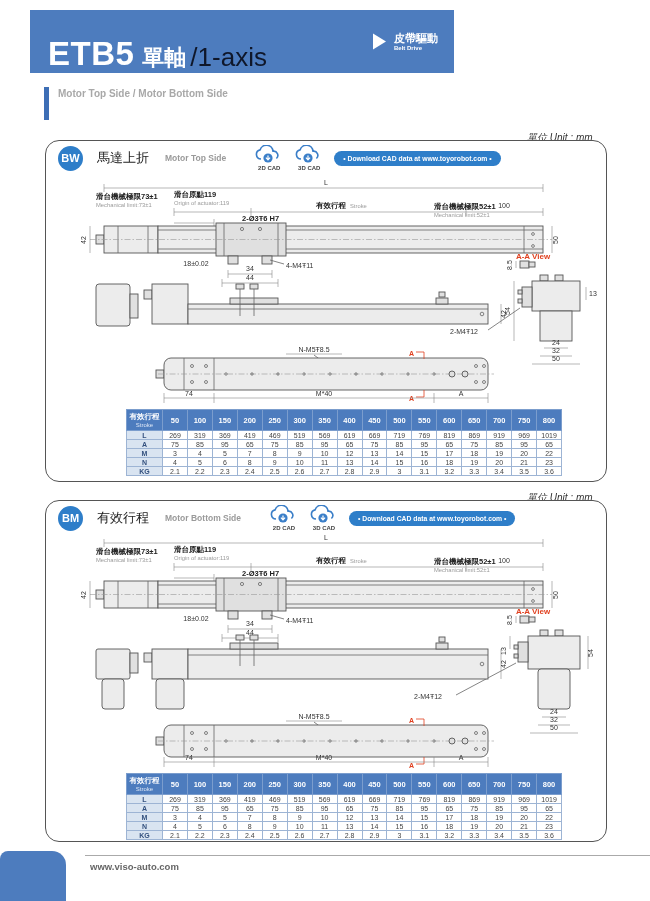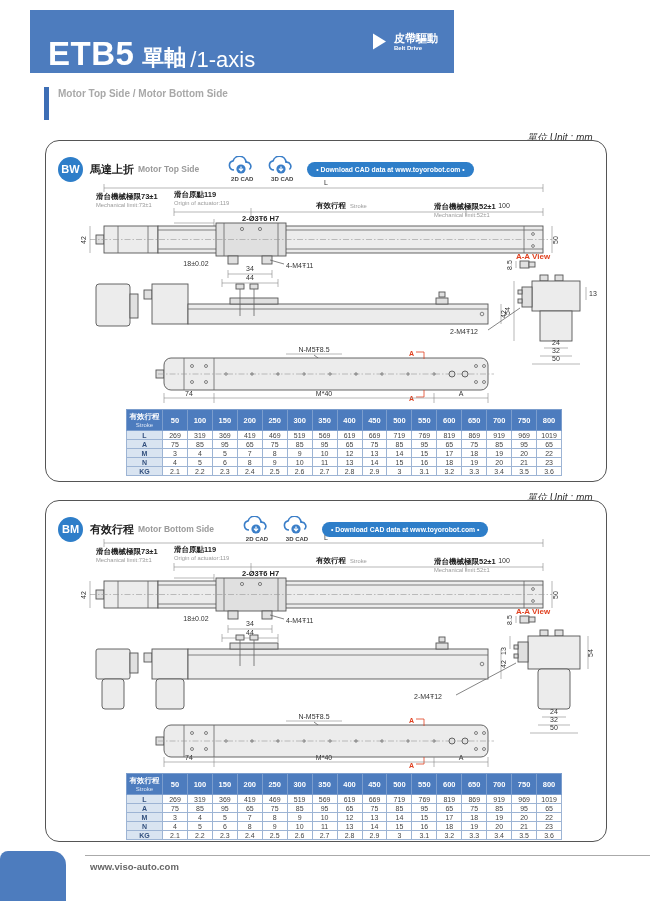--- a/index.html
+++ b/index.html
@@ -3,39 +3,39 @@
 <meta charset="utf-8">
 <style>
   html,body{margin:0;padding:0;background:#fff;}
   body{width:650px;height:901px;position:relative;overflow:hidden;
        font-family:"Liberation Sans","DejaVu Sans",sans-serif;color:#333;}
   
   .banner{position:absolute;left:30px;top:10px;width:424px;height:63px;background:#4d7cbe;
           display:flex;align-items:flex-end;}
   .banner .model{font-size:33px;font-weight:bold;color:#fff;margin-left:18px;letter-spacing:.5px;}
   .banner .axzh{font-size:22px;font-weight:bold;color:#fff;margin-left:8px;}
-  .banner .axen{font-size:22px;font-weight:300;color:#ffffff;margin-left:4px;}
+  .banner .axen{font-size:26px;font-weight:300;color:#0f172a;margin-left:4px;}
   .drive{position:absolute;right:16px;top:50%;transform:translateY(-50%);display:flex;align-items:center;gap:8px;}
   .tri{width:0;height:0;border-top:8px solid transparent;border-bottom:8px solid transparent;border-left:13px solid #fff;}
   .drive .zh{font-size:11px;font-weight:bold;color:#fff;line-height:11px;}
   .drive .en{font-size:6px;font-weight:bold;color:#fff;line-height:8px;}
   
   .sechead{position:absolute;left:44px;top:87px;display:flex;}
   .secbar{width:5px;height:33px;background:#3d6eb5;margin-right:9px;}
   .sec-zh{font-size:17px;font-weight:bold;color:#333;line-height:19px;}
   .sec-en{font-size:10px;font-weight:bold;color:#a8a8a8;line-height:13px;}
   
   .unit{position:absolute;left:527px;width:120px;font-size:10px;color:#333;font-style:italic;}
   
   .panel{position:absolute;left:45px;width:560px;height:340px;border:1.2px solid #555;border-radius:14px;background:#fff;}
-  .phead{position:absolute;left:12px;top:15px;display:flex;align-items:center;}
+  .phead{position:absolute;left:12px;top:4px;display:flex;align-items:center;}
   .badge{width:25px;height:25px;border-radius:50%;background:#2e7ec9;color:#fff;font-size:11px;font-weight:bold;
          display:flex;align-items:center;justify-content:center;}
-  .pt-zh{font-size:11px;font-weight:bold;color:#222;margin-left:7px;}
-  .pt-en{font-size:8.5px;font-weight:bold;color:#9a9a9a;margin-left:4px;}
+  .pt-zh{font-size:13px;font-weight:normal;color:#222;margin-left:14px;}
+  .pt-en{font-size:8.5px;font-weight:bold;color:#9a9a9a;margin-left:16px;}
   .clouds{display:flex;gap:10px;margin-left:28px;}
   .cloud{display:flex;flex-direction:column;align-items:center;}
   .cloud .cap{font-size:6px;font-weight:bold;color:#444;margin-top:-1px;}
   .dlbtn{margin-left:10px;background:#2e7ec9;color:#fff;font-size:6.8px;font-weight:bold;
          border-radius:8px;padding:4px 9px;white-space:nowrap;cursor:pointer;}
   
   svg text{font-family:"Liberation Sans","DejaVu Sans",sans-serif;}
   .dt{font-size:7px;fill:#333;}
   .zl{font-size:7.5px;font-weight:bold;fill:#222;}
   .el{font-size:5.8px;fill:#9a9a9a;}

